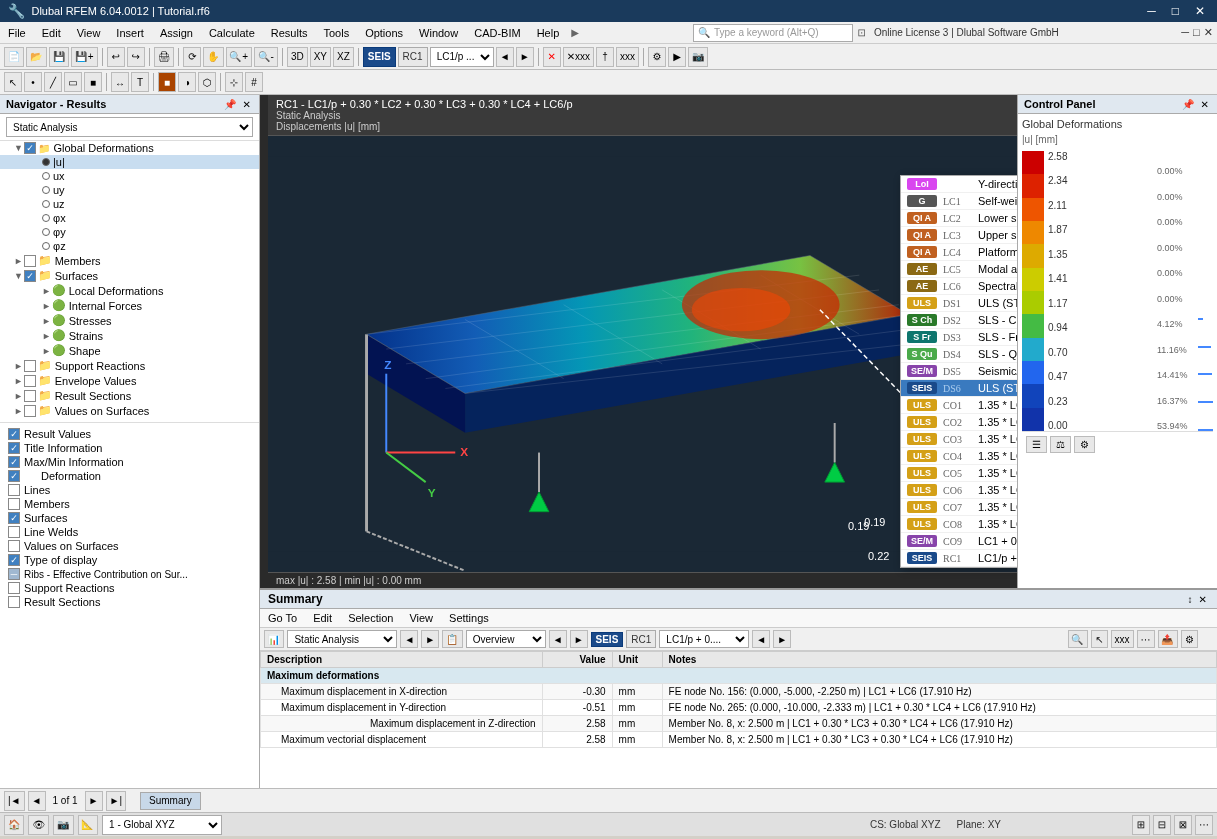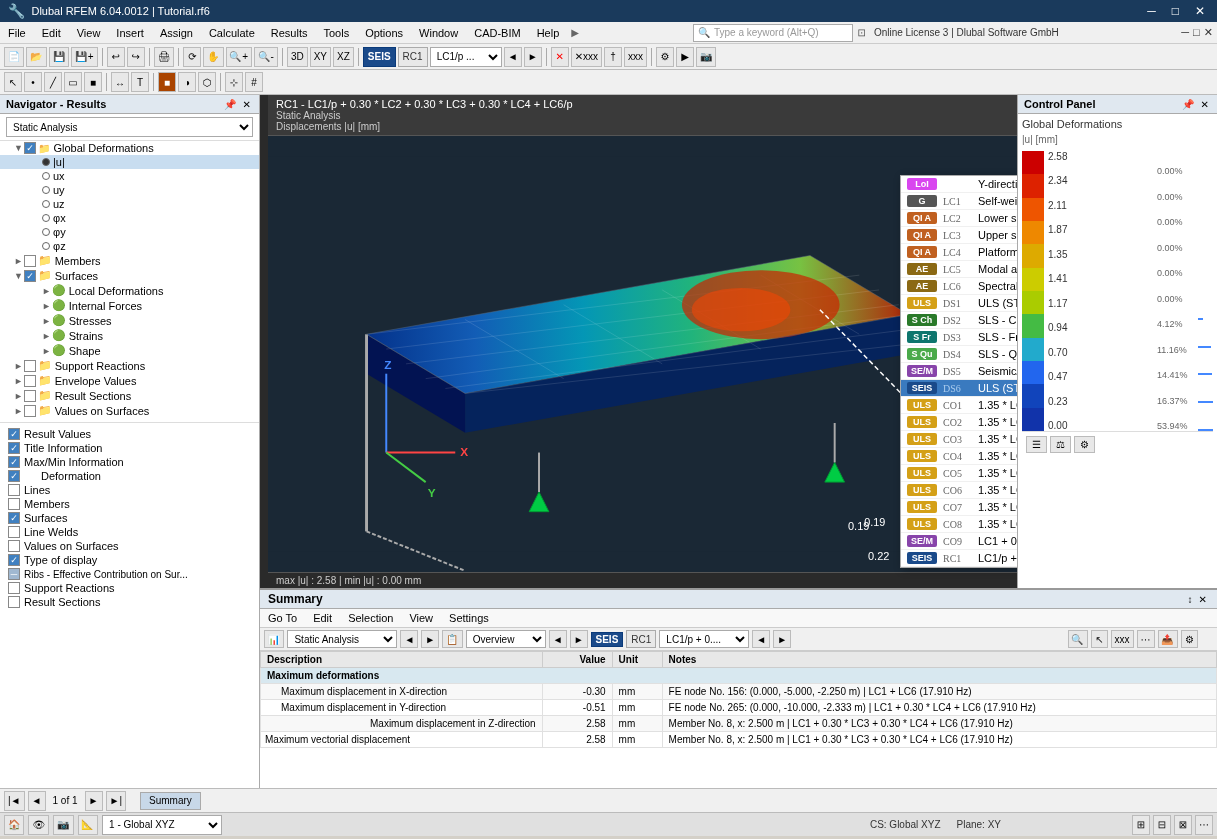--- a/index.html
+++ b/index.html
@@ -175,21 +175,21 @@
   <button class="tb-btn">✋</button>
   <button class="tb-btn">🔍+</button>
   <button class="tb-btn">🔍-</button>
   <div class="tb-sep"></div>
   <button class="tb-btn">3D</button>
   <button class="tb-btn">XY</button>
   <button class="tb-btn">XZ</button>
   <div class="tb-sep"></div>
   <button class="tb-btn seis-badge">SEIS</button>
   <button class="tb-btn rc1-badge">RC1</button>
-  <select class="tb-combo" style="width:72px;">
+  <select class="tb-combo" style="width:64px;">
     <option>LC1/p ...</option>
   </select>
   <button class="tb-btn">◄</button>
   <button class="tb-btn">►</button>
   <div class="tb-sep"></div>
   <button class="tb-btn" style="color:red;">✕</button>
   <button class="tb-btn">✕xxx</button>
   <button class="tb-btn">†</button>
   <button class="tb-btn">xxx</button>
   <div class="tb-sep"></div>
@@ -754,21 +754,21 @@
               <td>mm</td>
               <td>FE node No. 265: (0.000, -10.000, -2.333 m) | LC1 + 0.30 * LC4 + LC6 (17.910 Hz)</td>
             </tr>
             <tr>
               <td style="padding-left:20px;text-align:right;">Maximum displacement in Z-direction</td>
               <td style="text-align:right;">2.58</td>
               <td>mm</td>
               <td>Member No. 8, x: 2.500 m | LC1 + 0.30 * LC3 + 0.30 * LC4 + LC6 (17.910 Hz)</td>
             </tr>
             <tr>
-              <td style="padding-left:4px;">Maximum vectorial displacement</td>
+              <td style="padding-left:20px;">Maximum vectorial displacement</td>
               <td style="text-align:right;">2.58</td>
               <td>mm</td>
               <td>Member No. 8, x: 2.500 m | LC1 + 0.30 * LC3 + 0.30 * LC4 + LC6 (17.910 Hz)</td>
             </tr>
           </tbody>
         </table>
       </div>
     </div>
   </div>
 </div>

